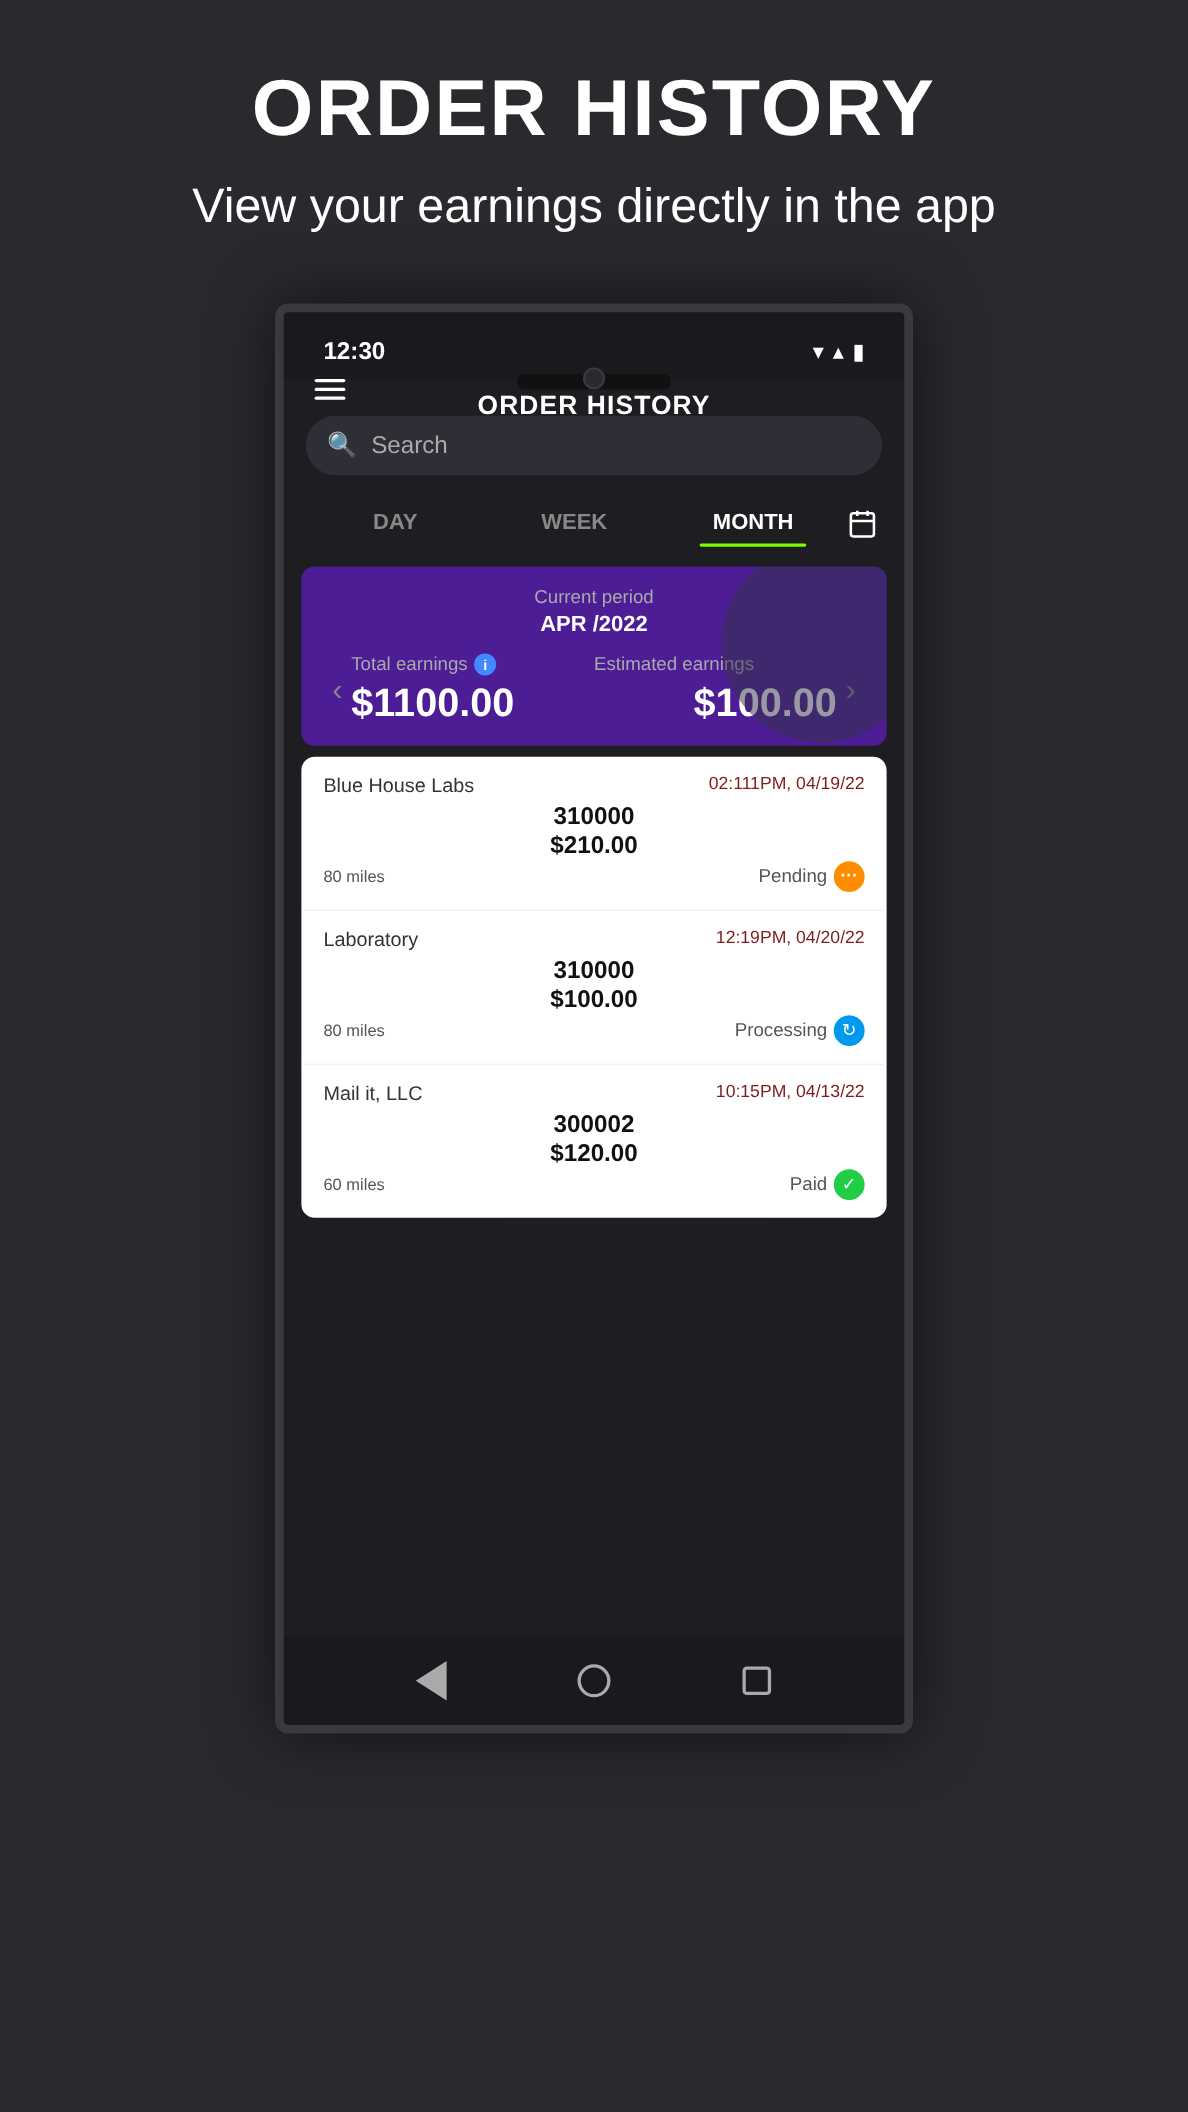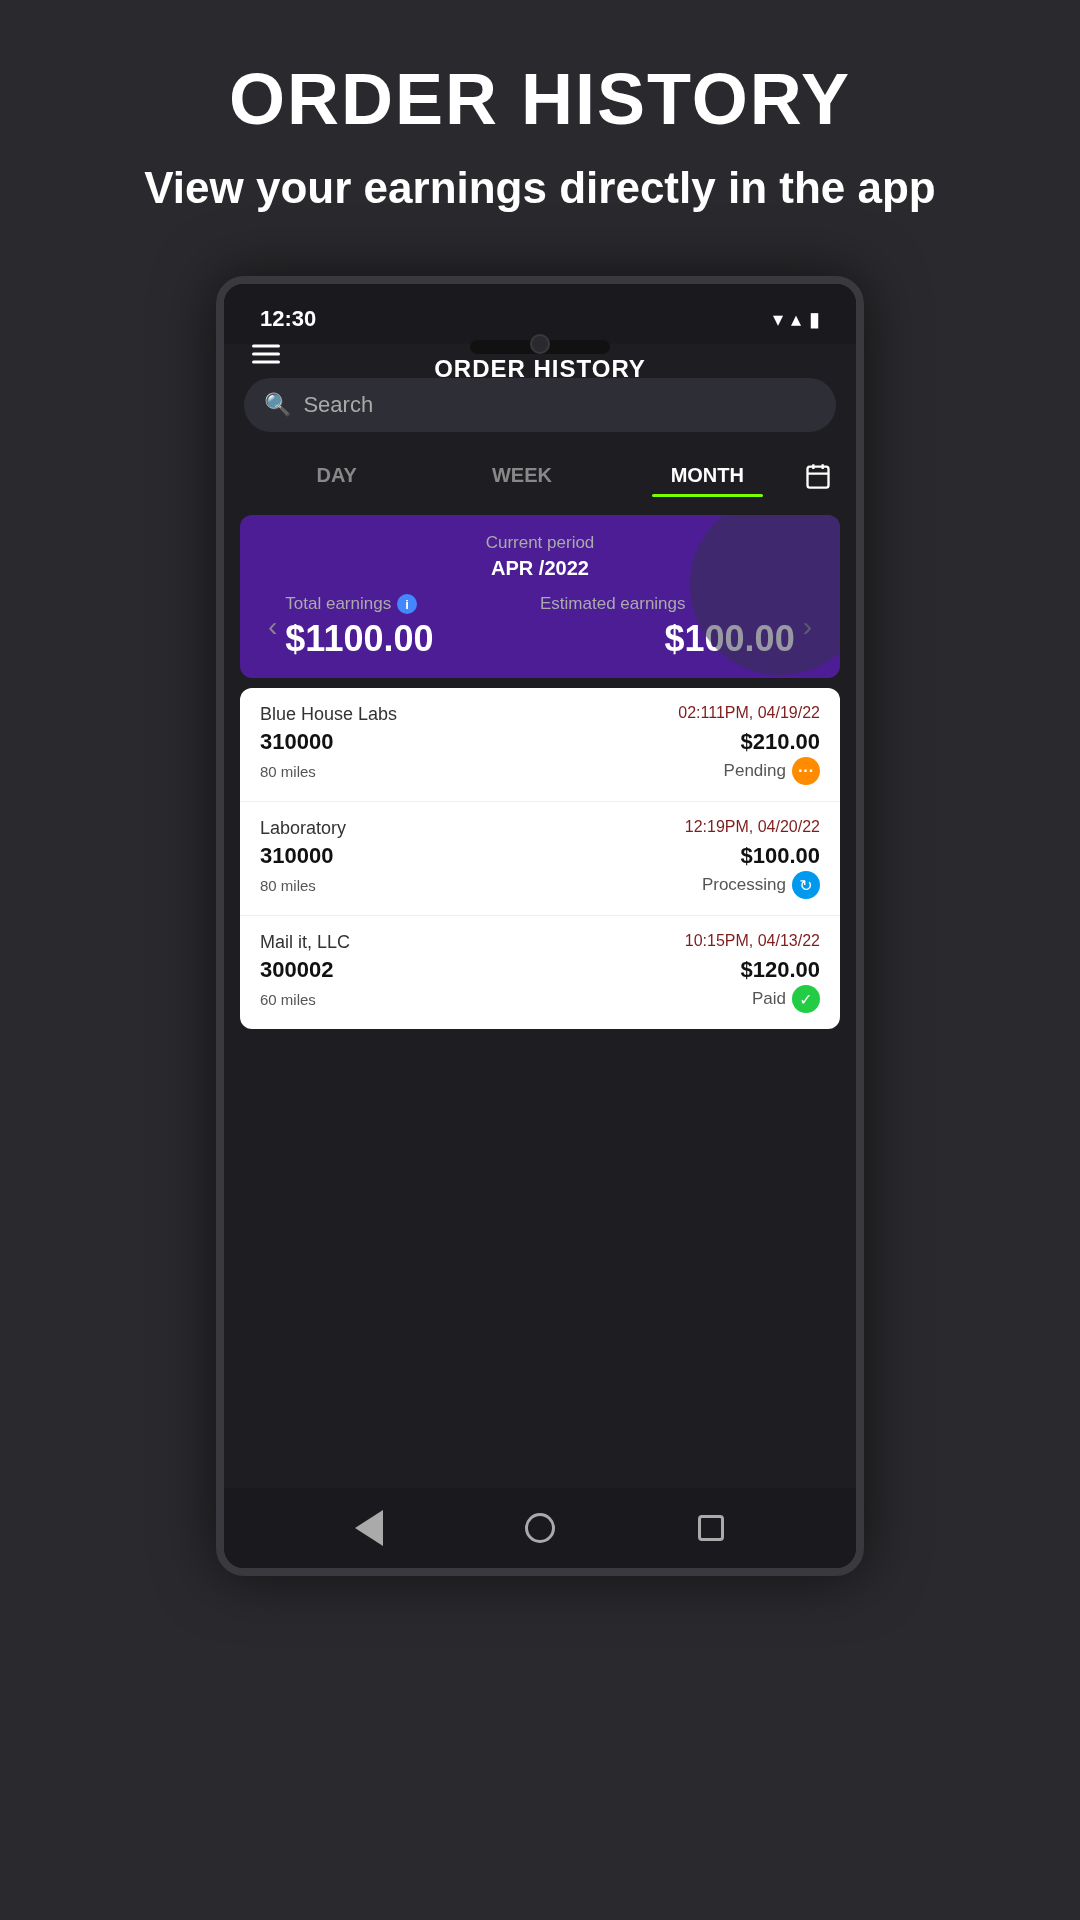--- a/index.html
+++ b/index.html
@@ -25,32 +25,32 @@
     .page-title {
       font-size: 72px;
       font-weight: 900;
       color: #ffffff;
       letter-spacing: 2px;
       line-height: 1.1;
     }
 
     .page-subtitle {
       font-size: 44px;
-      font-weight: 700;
+      font-weight: 400;
       color: #ffffff;
       margin-top: 20px;
       line-height: 1.3;
     }
 
     
     .phone-mockup {
-      width: 648px;
+      width: 580px;
       height: 1300px;
       background-color: #1a1a1e;
-      border-radius: 28px;
+      border-radius: 12px;
       border: 8px solid #3a3a3e;
       position: relative;
       overflow: hidden;
       box-shadow: 0 0 60px rgba(0,0,0,0.6);
       margin-top: 20px;
     }
 
     
     .phone-top {
       position: absolute;
@@ -345,20 +345,21 @@
     .order-datetime {
       color: #7f1d1d;
       font-size: 16px;
     }
 
     .order-row-2 {
       display: flex;
       justify-content: space-between;
       align-items: center;
       margin-bottom: 2px;
+      flex-direction: column;
     }
 
     .order-number {
       color: #111111;
       font-size: 22px;
       font-weight: 700;
     }
 
     .order-amount {
       color: #111111;

